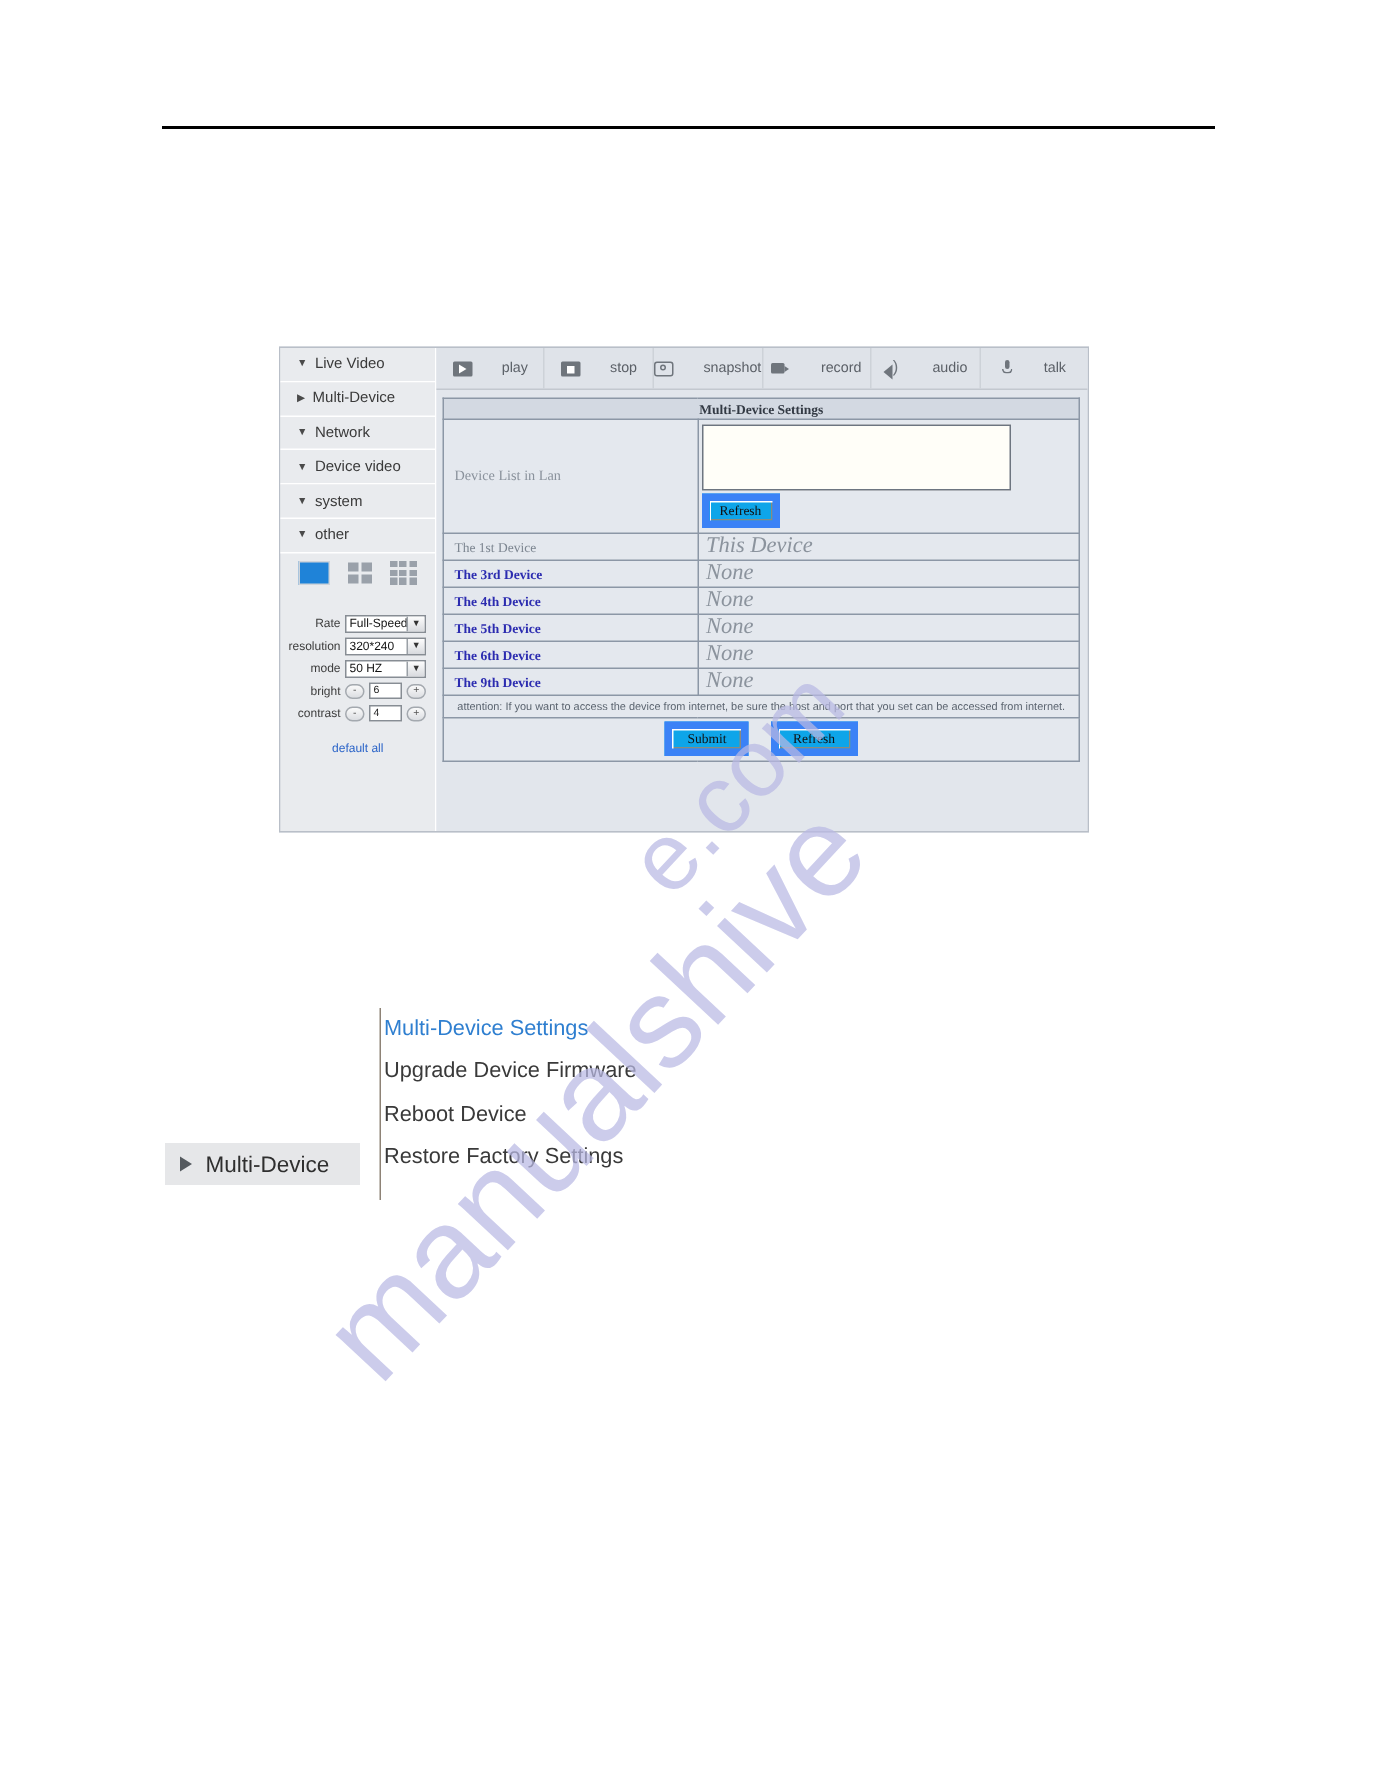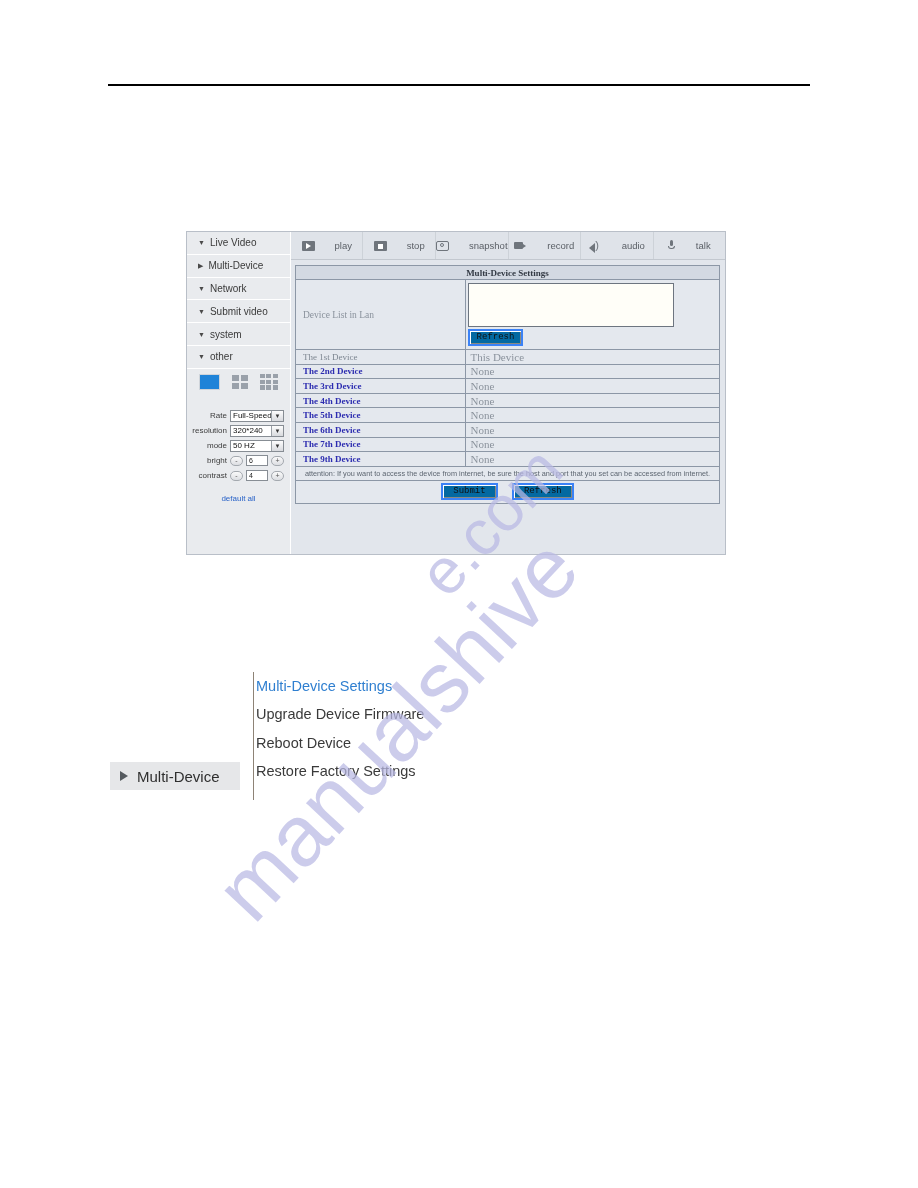--- a/index.html
+++ b/index.html
@@ -339,46 +339,47 @@
     color: #7d8691;
     font-size: 9px;
     padding-left: 7px !important;
     height: 13.6px;
     font-family: "Liberation Serif", serif;
     margin-left: 39px;
   }
   .lbl-cell.link { color: #2c2cb0; font-weight: bold; }
   .val-cell {
     color: #8b939d;
-    font-size: 11px;
+    font-size: 15px;
     padding-left: 5px !important;
     font-family: "Liberation Serif", serif;
+    font-style: italic;
   }
   .lan-cell {
     height: 54px;
     vertical-align: middle;
     color: #8a929c;
     font-size: 9.5px;
     padding-left: 7px !important;
   }
   .lan-box-cell { padding: 3px 0 3px 2px !important; }
   .lan-area {
     width: 206px;
     height: 44px;
     background: #fffef8;
     border: 1px solid #6d7580;
     box-sizing: border-box;
   }
   .btn95 {
     display: inline-block;
-    background: #0369a1;
-    border: 2px solid #3b82f6;
+    background: #0ea5e9;
+    border: 5px solid #3b82f6;
     box-shadow: inset 1px 1px 0 #ffffff, inset -1px -1px 0 #8a8a80;
     font-size: 9px;
-    font-family: Liberation Mono, monospace;
+    font-family: Liberation Serif, serif;
     color: #111;
     padding: 1px 7px;
     line-height: 11px;
     margin-top: 2px;
   }
   .attention-cell {
     color: #5c6570;
     font-size: 7.3px;
     text-align: center;
     line-height: 9.5px;
@@ -461,21 +462,21 @@
     <div class="side-item">
       <span class="caret">▶</span>
       <span>Multi-Device</span>
     </div>
     <div class="side-item">
       <span class="caret">▼</span>
       <span>Network</span>
     </div>
     <div class="side-item">
       <span class="caret">▼</span>
-      <span>Submit video</span>
+      <span>Device video</span>
     </div>
     <div class="side-item">
       <span class="caret">▼</span>
       <span>system</span>
     </div>
     <div class="side-item">
       <span class="caret">▼</span>
       <span>other</span>
     </div>
 
@@ -587,41 +588,33 @@
             <div class="lan-area"></div>
             <div class="btn95">Refresh</div>
           </td>
         </tr>
 
         <tr>
           <td class="lbl-cell">The 1st Device</td>
           <td class="val-cell">This Device</td>
         </tr>
         <tr>
-          <td class="lbl-cell link">The 2nd Device</td>
-          <td class="val-cell">None</td>
-        </tr>
-        <tr>
           <td class="lbl-cell link">The 3rd Device</td>
           <td class="val-cell">None</td>
         </tr>
         <tr>
           <td class="lbl-cell link">The 4th Device</td>
           <td class="val-cell">None</td>
         </tr>
         <tr>
           <td class="lbl-cell link">The 5th Device</td>
           <td class="val-cell">None</td>
         </tr>
         <tr>
           <td class="lbl-cell link">The 6th Device</td>
-          <td class="val-cell">None</td>
-        </tr>
-        <tr>
-          <td class="lbl-cell link">The 7th Device</td>
           <td class="val-cell">None</td>
         </tr>
         <tr>
           <td class="lbl-cell link">The 9th Device</td>
           <td class="val-cell">None</td>
         </tr>
 
         <tr>
           <td class="attention-cell" colspan="2">attention: If you want to access the device from internet, be sure the host and port that you set can be accessed from internet.</td>
         </tr>

